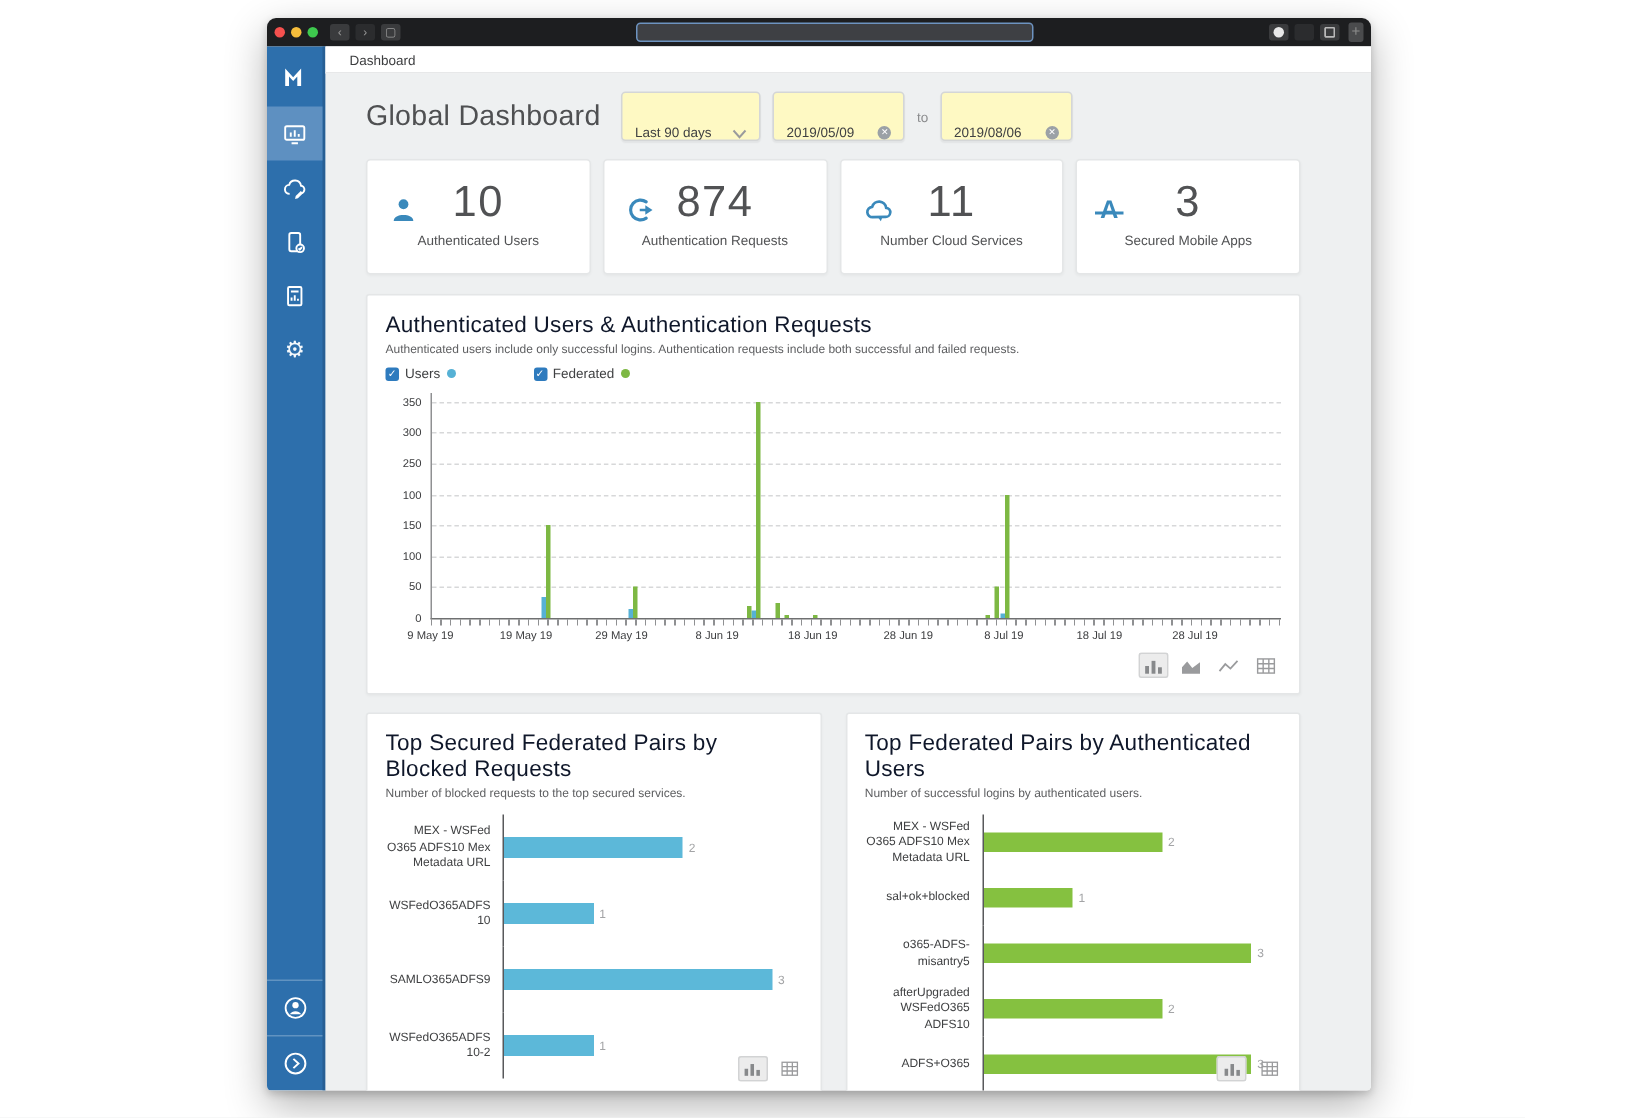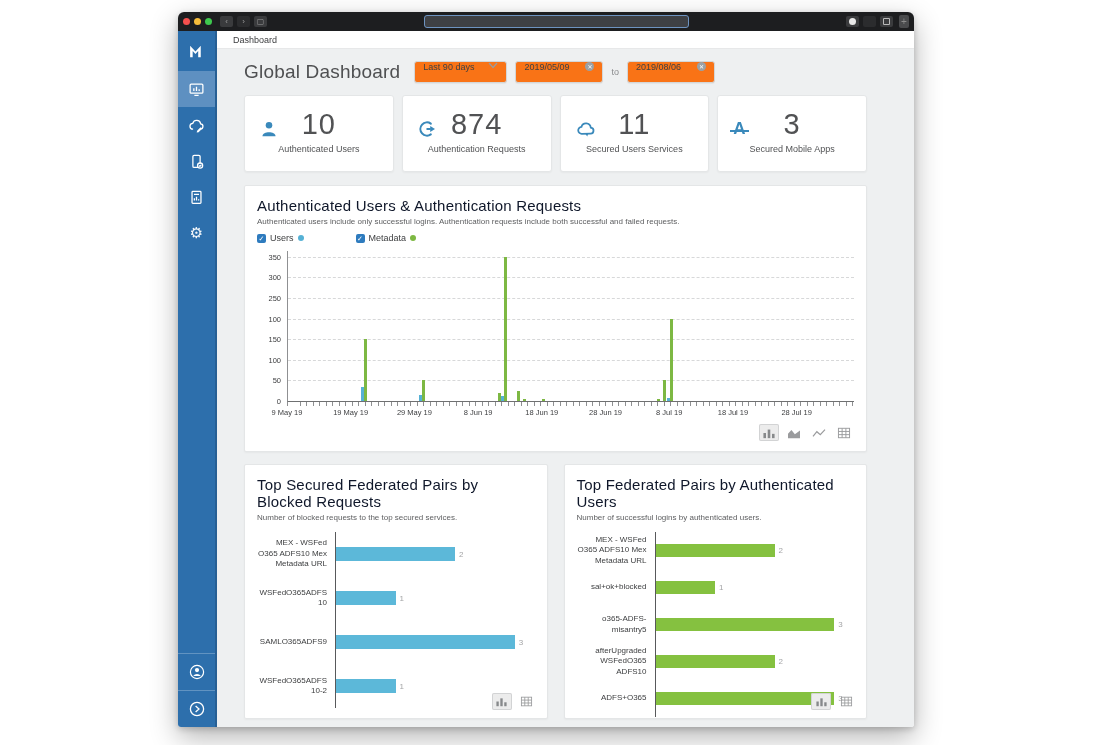--- a/index.html
+++ b/index.html
@@ -27,21 +27,21 @@
   .side-item.boxed{border-top:1px solid rgba(255,255,255,.25);}
   .side-spacer{flex:1;}
   .gear-glyph{color:rgba(255,255,255,.95);font-size:15px;line-height:1;font-family:"DejaVu Sans",sans-serif;}
   .main{flex:1;display:flex;flex-direction:column;background:#eef0f1;min-width:0;}
   .breadcrumb-bar{height:17px;background:#fff;display:flex;align-items:center;padding-left:16px;font-size:9px;color:#3c3d3f;border-bottom:1px solid #e7e8e9;flex:none;}
   .content{flex:1;padding:8px 47px 8px 27px;}
   
   .hdr{display:flex;align-items:center;margin:4px 0 12px;}
   .hdr-title{font-size:19px;color:#4f5052;font-weight:400;letter-spacing:.2px;}
   .hdr-controls{display:flex;align-items:center;gap:8px;margin-left:14px;}
-  .pill{height:22px;background:#f97316;border:1px solid #d4d6d7;border-radius:3px;box-shadow:0 1px 1px rgba(0,0,0,.05);display:flex;align-items:flex-start;font-size:9px;color:#404143;padding:0 8px;box-sizing:border-box;}
+  .pill{height:33px;background:#fef9c3;border:1px solid #d4d6d7;border-radius:3px;box-shadow:0 1px 1px rgba(0,0,0,.05);display:flex;align-items:flex-end;font-size:9px;color:#404143;padding:0 8px;box-sizing:border-box;}
   .pill .chev{margin-left:14px;}
   .datefield{width:88px;justify-content:space-between;}
   .clear-x{width:9px;height:9px;border-radius:50%;background:#9ba1a6;color:#fff;font-size:6px;display:flex;align-items:center;justify-content:center;line-height:1;}
   .to-label{font-size:9px;color:#8a8b8d;text-align:center;}
   
   .cards{display:flex;gap:8px;}
   .card{flex:1;background:#fff;border:1px solid #e4e6e7;border-radius:3px;height:77px;position:relative;box-shadow:0 1px 2px rgba(0,0,0,.04);box-sizing:border-box;}
   .card .icn{position:absolute;left:15px;top:24px;}
   .card .num{text-align:center;font-size:29px;font-weight:300;color:#515254;margin-top:12px;letter-spacing:1px;}
   .card .lbl{text-align:center;font-size:9px;color:#515254;margin-top:3px;}
@@ -215,41 +215,41 @@
             <div class="lbl">Authentication Requests</div>
           </div>
           <div class="card">
             <span class="icn">
               <svg width="20" height="18" viewBox="0 0 18 16">
                   <path d="M5.3 12.3 a3.1 3.1 0 0 1 -.4-6.2 a4.3 4.3 0 0 1 8.4 .6 a2.6 2.6 0 0 1 -.5 5.4 z" fill="none" stroke="#3a89bb" stroke-width="1.6"></path>
                   <path d="M8.4 12.3 l1.7 2.4 l.9-2.4 z" fill="#3a89bb"></path>
                 </svg>
             </span>
             <div class="num">11</div>
-            <div class="lbl">Secured Users Services</div>
+            <div class="lbl">Number Cloud Services</div>
           </div>
           <div class="card">
             <span class="icn a-glyph">A<i></i></span>
             <div class="num">3</div>
             <div class="lbl">Secured Mobile Apps</div>
           </div>
         </div>
 
         <div class="panel main-panel">
           <div class="panel-title">Authenticated Users &amp; Authentication Requests</div>
           <div class="panel-sub">Authenticated users include only successful logins. Authentication requests include both successful and failed requests.</div>
           <div class="legend">
             <span class="legend-item">
               <span class="cbox">✓</span>
               <span>Users</span>
               <span class="dot" id="dot-users" style="background: rgb(86, 177, 213);"></span>
             </span>
             <span class="legend-item">
               <span class="cbox">✓</span>
-              <span>Metadata</span>
+              <span>Federated</span>
               <span class="dot" id="dot-requests" style="background: rgb(125, 184, 67);"></span>
             </span>
           </div>
           <div class="tchart">
             <div class="ylabels" id="main-ylabels">
                 <div style="top: 150px;">0</div>
                 <div style="top: 129.396px;">50</div>
                 <div style="top: 108.791px;">100</div>
                 <div style="top: 88.1868px;">150</div>
                 <div style="top: 67.5824px;">100</div>

